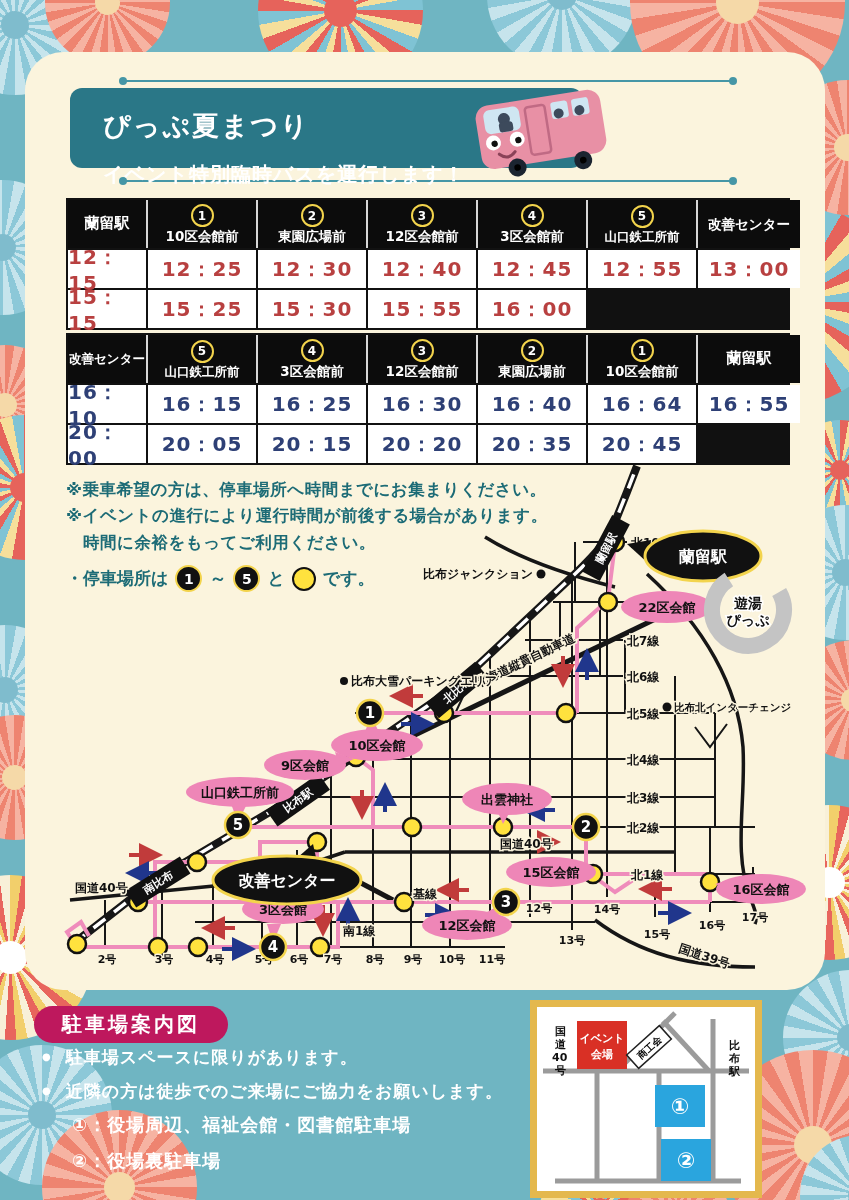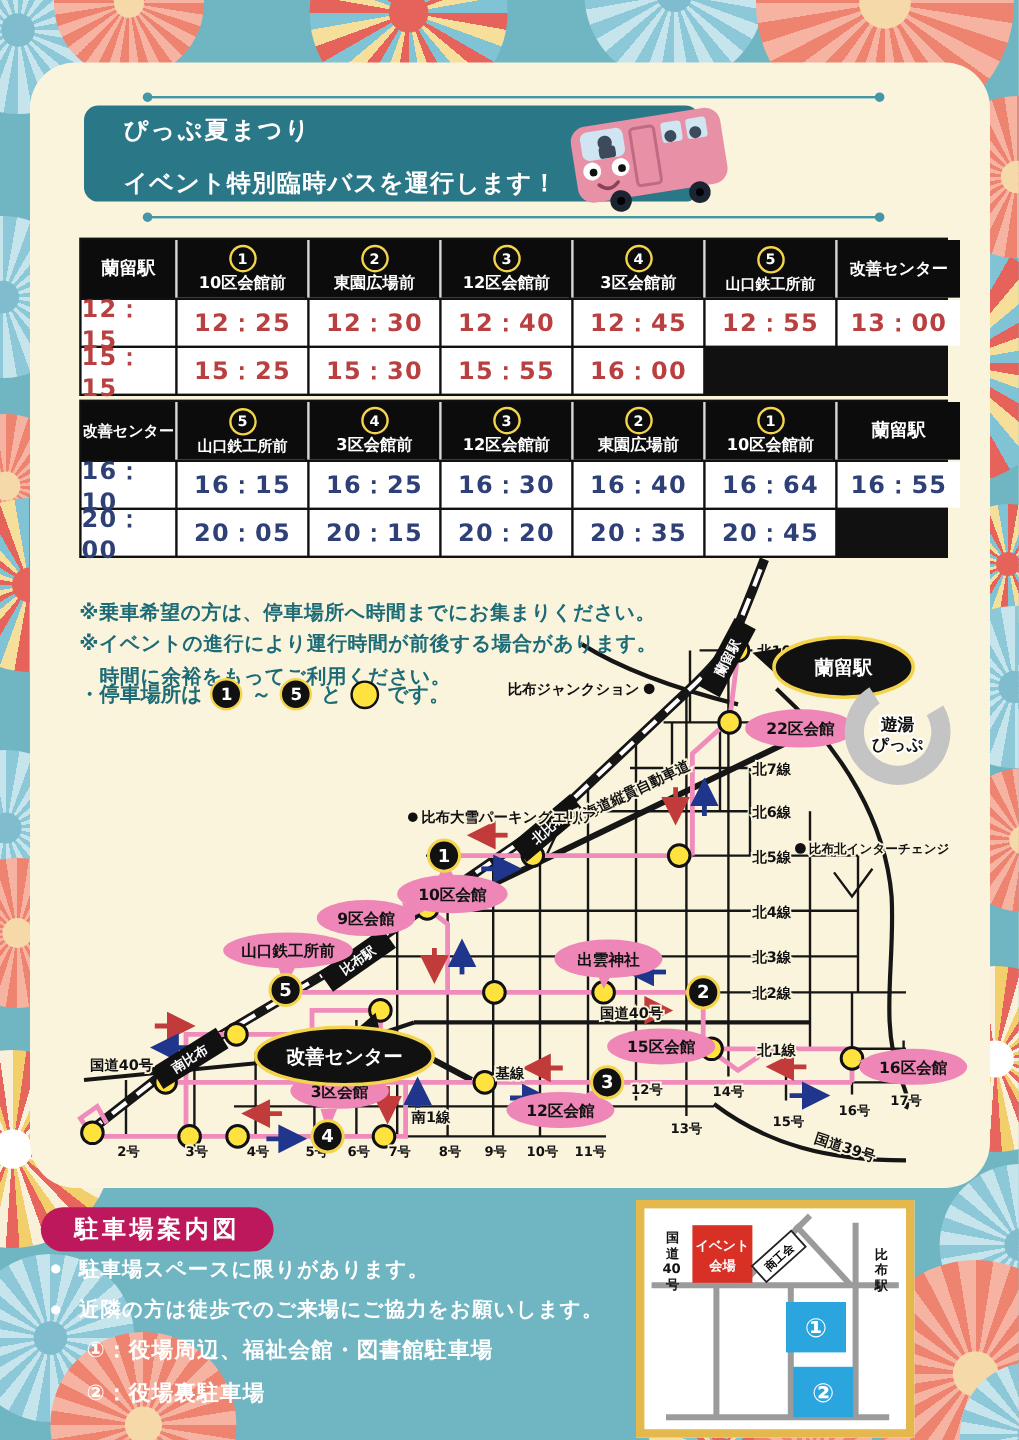--- a/index.html
+++ b/index.html
@@ -19,41 +19,41 @@
   
   .panel{position:absolute;left:25px;top:52px;width:800px;height:938px;background:#fbf4dd;
          border-radius:38px;z-index:1;}
   .divider{position:absolute;left:123px;width:610px;height:2px;background:#4596a6;z-index:2;}
   .divider::before,.divider::after{content:"";position:absolute;top:-3px;width:8px;height:8px;
          border-radius:50%;background:#4596a6;}
   .divider::before{left:-4px;} .divider::after{right:-4px;}
   
   .titlebox{position:absolute;left:70px;top:88px;width:513px;height:80px;background:#2a7787;
             border-radius:12px;z-index:2;color:#fff;padding-left:33px;box-sizing:border-box;}
-  .titlebox .l1{font-size:20px;font-weight:bold;margin-top:7px;letter-spacing:2px;}
+  .titlebox .l1{font-size:27px;font-weight:bold;margin-top:20px;letter-spacing:2px;}
   .titlebox .l2{font-size:20px;font-weight:bold;margin-top:17px;letter-spacing:1px;}
   .bus{position:absolute;left:462px;top:76px;z-index:3;}
   
   .tt{position:absolute;left:66px;width:724px;display:grid;z-index:2;
       grid-template-columns:78px repeat(5,108px) 102px;grid-template-rows:48px 38px 38px;
       background:#111;gap:2px;padding:2px;box-sizing:border-box;}
   .hcell{background:#0c0c0c;color:#fff;display:flex;flex-direction:column;align-items:center;
          justify-content:center;line-height:1.05;}
   .hcell .hname{font-size:13.5px;font-weight:bold;white-space:nowrap;}
   .hcell .big{font-size:15px;}
   .hcell .sm{font-size:12.5px;}
   .hcell:not(:first-child){box-shadow:-2px 0 0 #d8d8d8;}
   .circ{display:flex;align-items:center;justify-content:center;width:19px;height:19px;
         border:2px solid #f3d44c;border-radius:50%;font-size:12px;font-weight:bold;color:#fff;
         margin-bottom:2px;}
   .tcell{background:#fff;display:flex;align-items:center;justify-content:center;
          font-size:20px;font-weight:bold;letter-spacing:1px;}
   .t-red{color:#b84040;} .t-navy{color:#2e4076;}
   
-  .notes{position:absolute;left:66px;top:498px;z-index:4;color:#1c6b76;font-size:16.5px;
+  .notes{position:absolute;left:66px;top:477px;z-index:4;color:#1c6b76;font-size:16.5px;
          font-weight:600;line-height:1.6;letter-spacing:0.5px;}
   .legend{position:absolute;left:66px;top:565px;z-index:4;display:flex;align-items:center;
           gap:7px;color:#1c6b76;font-size:17px;font-weight:600;}
   .legnum{display:flex;width:23px;height:23px;border-radius:50%;background:#111;color:#fff;
           border:2px solid #f3d44c;align-items:center;justify-content:center;
           font-size:14px;font-weight:bold;}
   .legdot{width:20px;height:20px;border-radius:50%;background:#ffe23e;border:2.5px solid #111;}
   
   .mapwrap{position:absolute;left:55px;top:452px;z-index:2;}
   .road{stroke:#161616;stroke-width:2;fill:none;}

